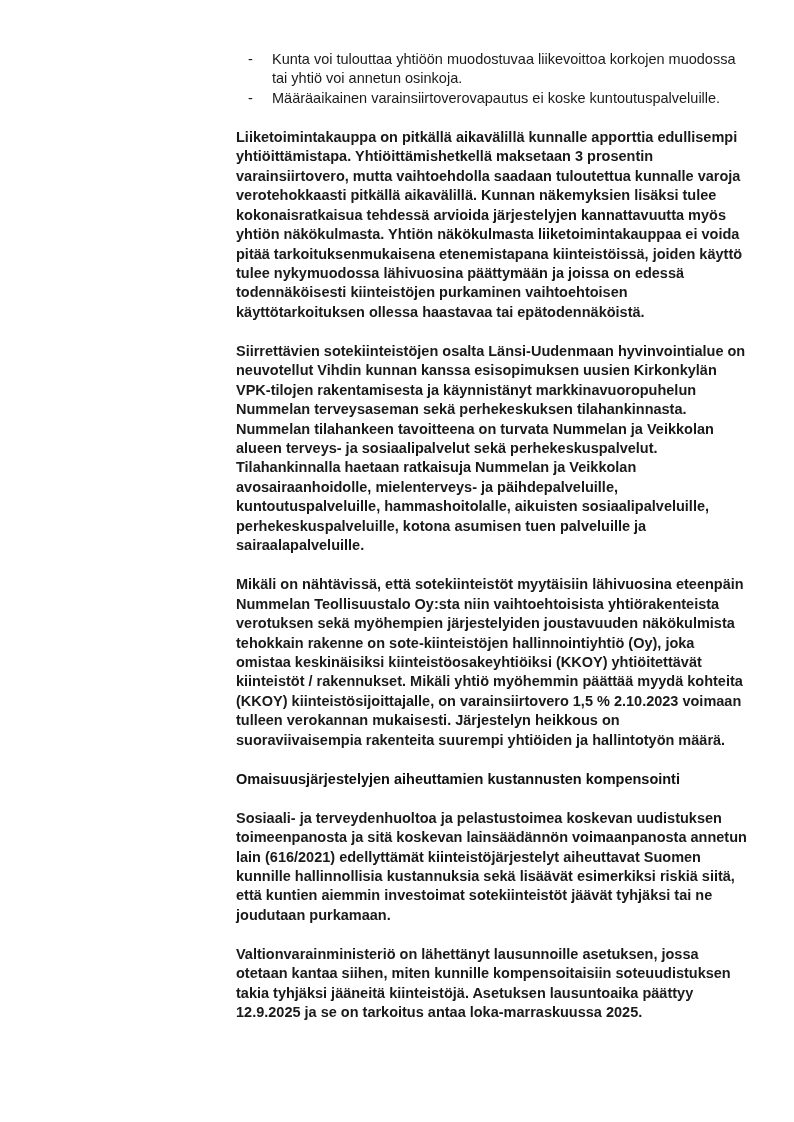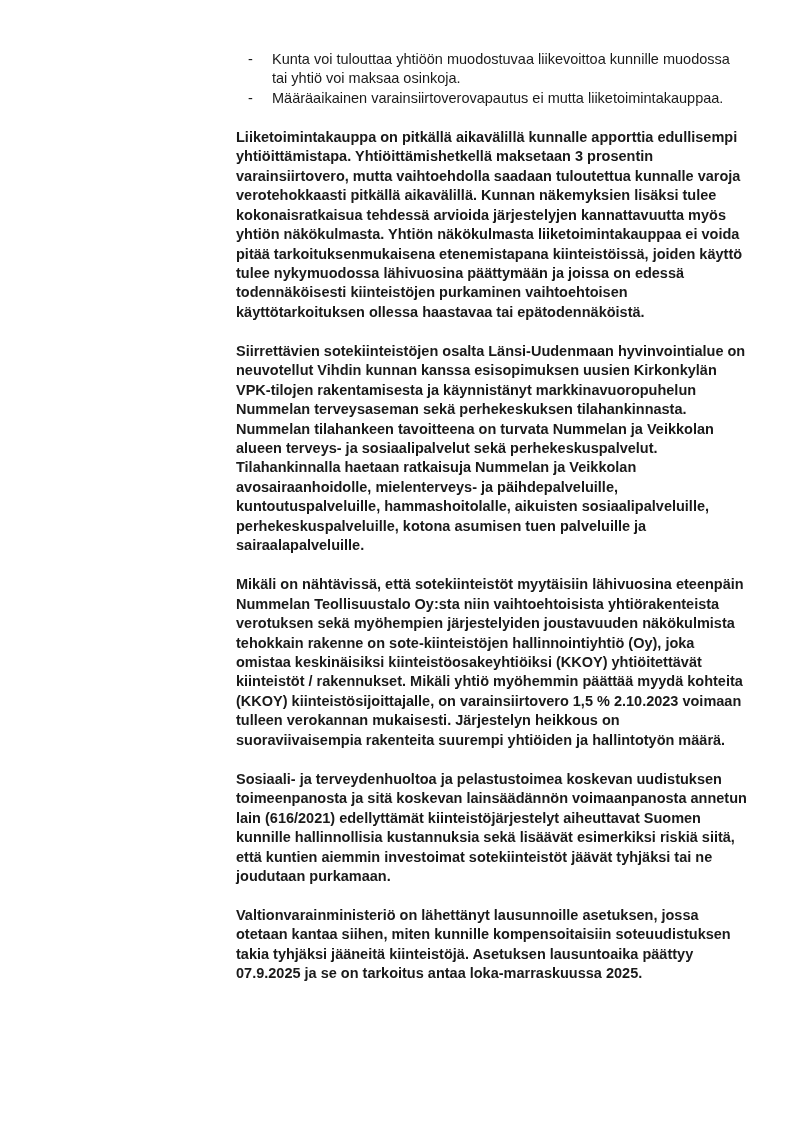--- a/index.html
+++ b/index.html
@@ -55,33 +55,34 @@
 </style>
 </head>
 <body>
 
 <div class="page">
   <div class="content">
 
     <ul class="bullet-list">
       <li class="bullet-item">
         <span class="marker">-</span>
-        <span class="li-text">Kunta voi tulouttaa yhtiöön muodostuvaa liikevoittoa kunnille muodossa tai yhtiö voi maksaa osinkoja.</span>
+        <span class="li-text">Kunta voi tulouttaa yhtiöön muodostuvaa liikevoittoa korkojen muodossa tai yhtiö voi annetun osinkoja.</span>
       </li>
       <li class="bullet-item">
         <span class="marker">-</span>
-        <span class="li-text">Määräaikainen varainsiirtoverovapautus ei mutta liiketoimintakauppaa.</span>
+        <span class="li-text">Määräaikainen varainsiirtoverovapautus ei koske kuntoutuspalveluille.</span>
       </li>
     </ul>
 
     <p class="body-paragraph">Liiketoimintakauppa on pitkällä aikavälillä kunnalle apporttia edullisempi yhtiöittämistapa. Yhtiöittämishetkellä maksetaan 3 prosentin varainsiirtovero, mutta vaihtoehdolla saadaan tuloutettua kunnalle varoja verotehokkaasti pitkällä aikavälillä. Kunnan näkemyksien lisäksi tulee kokonaisratkaisua tehdessä arvioida järjestelyjen kannattavuutta myös yhtiön näkökulmasta. Yhtiön näkökulmasta liiketoimintakauppaa ei voida pitää tarkoituksenmukaisena etenemistapana kiinteistöissä, joiden käyttö tulee nykymuodossa lähivuosina päättymään ja joissa on edessä todennäköisesti kiinteistöjen purkaminen vaihtoehtoisen käyttötarkoituksen ollessa haastavaa tai epätodennäköistä.</p>
 
     <p class="body-paragraph">Siirrettävien sotekiinteistöjen osalta Länsi-Uudenmaan hyvinvointialue on neuvotellut Vihdin kunnan kanssa esisopimuksen uusien Kirkonkylän VPK-tilojen rakentamisesta ja käynnistänyt markkinavuoropuhelun Nummelan terveysaseman sekä perhekeskuksen tilahankinnasta. Nummelan tilahankeen tavoitteena on turvata Nummelan ja Veikkolan alueen terveys- ja sosiaalipalvelut sekä perhekeskuspalvelut. Tilahankinnalla haetaan ratkaisuja Nummelan ja Veikkolan avosairaanhoidolle, mielenterveys- ja päihdepalveluille, kuntoutuspalveluille, hammashoitolalle, aikuisten sosiaalipalveluille, perhekeskuspalveluille, kotona asumisen tuen palveluille ja sairaalapalveluille.</p>
 
     <p class="body-paragraph">Mikäli on nähtävissä, että sotekiinteistöt myytäisiin lähivuosina eteenpäin Nummelan Teollisuustalo Oy:sta niin vaihtoehtoisista yhtiörakenteista verotuksen sekä myöhempien järjestelyiden joustavuuden näkökulmista tehokkain rakenne on sote-kiinteistöjen hallinnointiyhtiö (Oy), joka omistaa keskinäisiksi kiinteistöosakeyhtiöiksi (KKOY) yhtiöitettävät kiinteistöt / rakennukset. Mikäli yhtiö myöhemmin päättää myydä kohteita (KKOY) kiinteistösijoittajalle, on varainsiirtovero 1,5 % 2.10.2023 voimaan tulleen verokannan mukaisesti. Järjestelyn heikkous on suoraviivaisempia rakenteita suurempi yhtiöiden ja hallintotyön määrä.</p>
 
+    <h2 class="section-heading">Omaisuusjärjestelyjen aiheuttamien kustannusten kompensointi</h2>
 
     <p class="body-paragraph">Sosiaali- ja terveydenhuoltoa ja pelastustoimea koskevan uudistuksen toimeenpanosta ja sitä koskevan lainsäädännön voimaanpanosta annetun lain (616/2021) edellyttämät kiinteistöjärjestelyt aiheuttavat Suomen kunnille hallinnollisia kustannuksia sekä lisäävät esimerkiksi riskiä siitä, että kuntien aiemmin investoimat sotekiinteistöt jäävät tyhjäksi tai ne joudutaan purkamaan.</p>
 
-    <p class="body-paragraph">Valtionvarainministeriö on lähettänyt lausunnoille asetuksen, jossa otetaan kantaa siihen, miten kunnille kompensoitaisiin soteuudistuksen takia tyhjäksi jääneitä kiinteistöjä. Asetuksen lausuntoaika päättyy 07.9.2025 ja se on tarkoitus antaa loka-marraskuussa 2025.</p>
+    <p class="body-paragraph">Valtionvarainministeriö on lähettänyt lausunnoille asetuksen, jossa otetaan kantaa siihen, miten kunnille kompensoitaisiin soteuudistuksen takia tyhjäksi jääneitä kiinteistöjä. Asetuksen lausuntoaika päättyy 12.9.2025 ja se on tarkoitus antaa loka-marraskuussa 2025.</p>
 
   </div>
 </div>
 
 </body></html>

